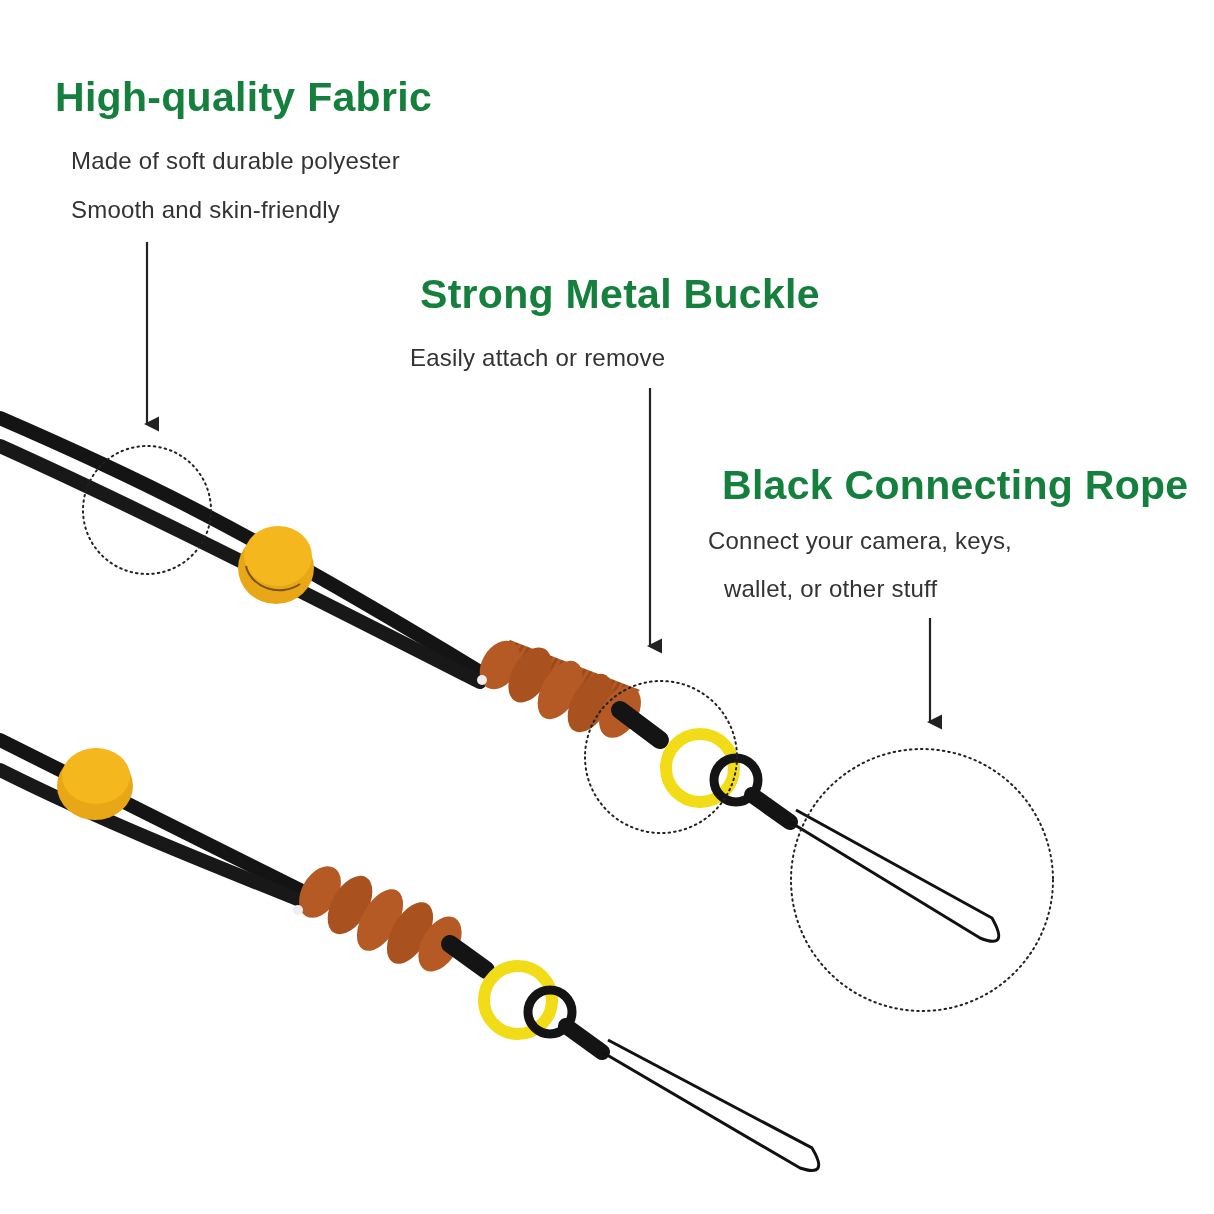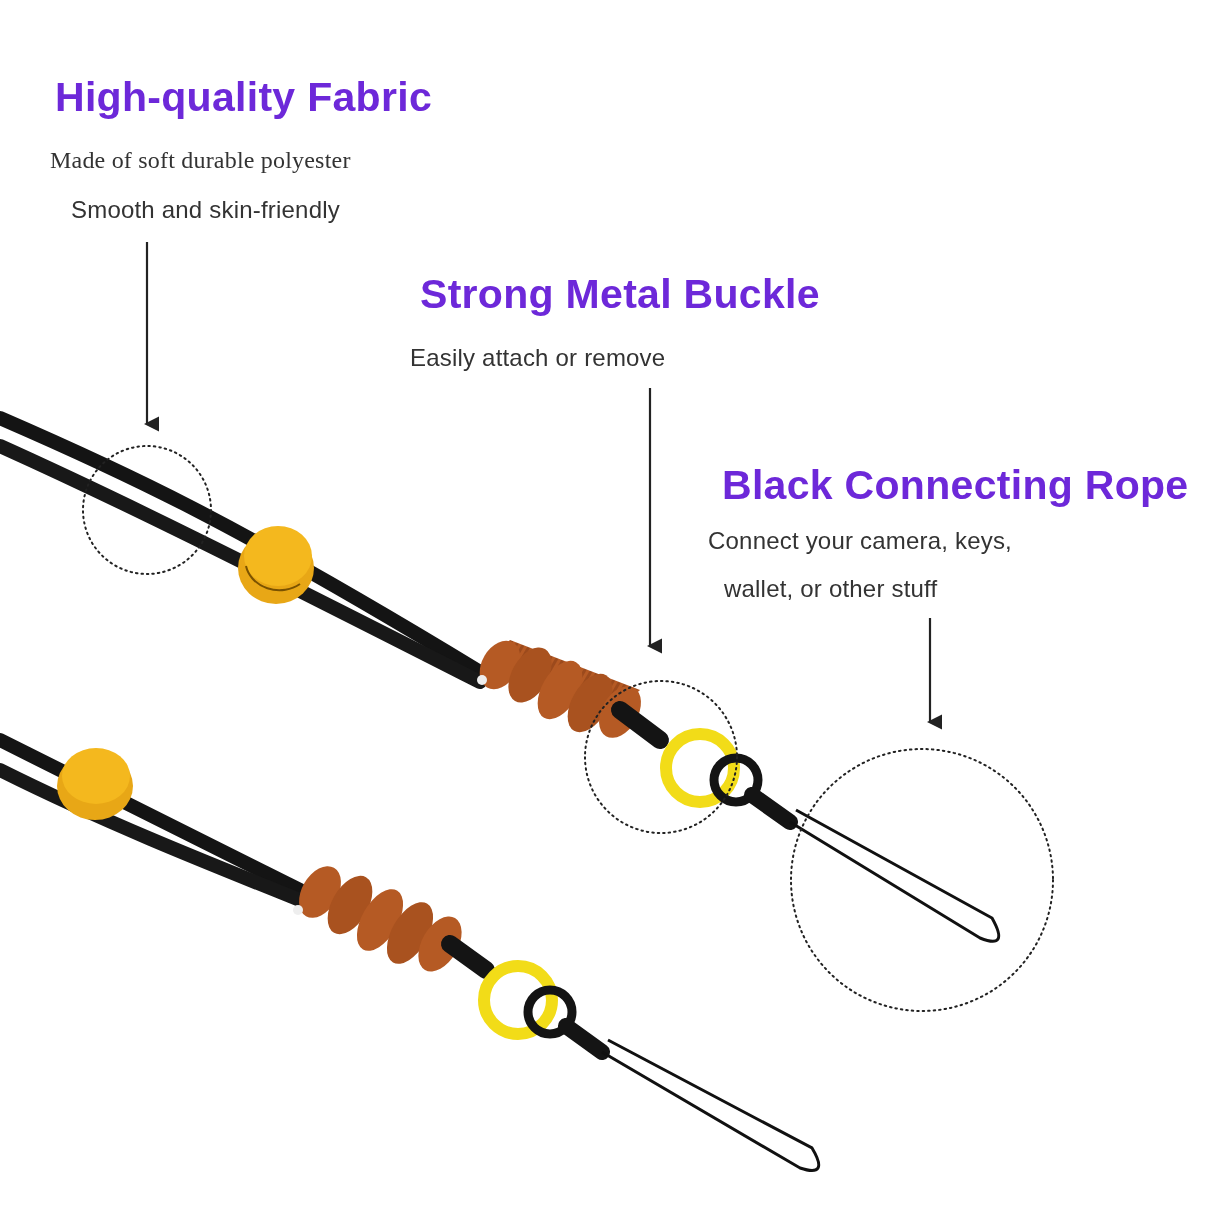--- a/index.html
+++ b/index.html
@@ -1,18 +1,18 @@
 <!DOCTYPE html>
 <html><head>
   <meta charset="utf-8">
   <style>
     html, body { margin: 0; padding: 0; background: #ffffff; }
     body { width: 1214px; height: 1214px; position: relative; overflow: hidden;
            font-family: "Liberation Sans", "DejaVu Sans", sans-serif; color: #2f2f2f; }
-    .title { position: absolute; font-weight: 700; font-size: 41px; letter-spacing: 0.3px; color: #6d28d9; white-space: nowrap; }
+    .title { position: absolute; font-weight: 700; font-size: 41px; letter-spacing: 0.3px; color: #15803d; white-space: nowrap; }
     .line { position: absolute; font-size: 24px; color: #333333; white-space: nowrap; letter-spacing: 0.2px; }
     svg.art { position: absolute; left: 0; top: 0; }
   </style>
 </head>
 <body>
 
 <svg class="art" width="1214" height="1214" viewBox="0 0 1214 1214">
   <defs>
     <marker id="ah" viewBox="0 0 10 10" refX="5" refY="8" markerWidth="7" markerHeight="7" orient="auto-start-reverse">
       <path d="M0,0 L10,0 L5,10 z" fill="#222"></path>
@@ -82,21 +82,21 @@
     <line x1="650" y1="388" x2="650" y2="646" stroke="#222" stroke-width="2.2" marker-end="url(#ah)"></line>
     <circle cx="661" cy="757" r="76" stroke="#222" stroke-width="2" stroke-dasharray="1.5 4" fill="none" stroke-linecap="round"></circle>
   </g>
   <g>
     <line x1="930" y1="618" x2="930" y2="722" stroke="#222" stroke-width="2.2" marker-end="url(#ah)"></line>
     <circle cx="922" cy="880" r="131" stroke="#222" stroke-width="2" stroke-dasharray="1.5 4" fill="none" stroke-linecap="round"></circle>
   </g>
 </svg>
 
 <div class="title" style="left:55px; top:74px;">High-quality Fabric</div>
-<div class="line" style="left:50px; top:147px;font-family:Liberation Serif, serif;">Made of soft durable polyester</div>
+<div class="line" style="left:71px; top:147px;">Made of soft durable polyester</div>
 <div class="line" style="left:57px; top:196px;margin-left:14px;">Smooth and skin-friendly</div>
 
 <div class="title" style="left:420px; top:271px;">Strong Metal Buckle</div>
 <div class="line" style="left:410px; top:344px;">Easily attach or remove</div>
 
 <div class="title" style="left:722px; top:462px;">Black Connecting Rope</div>
 <div class="line" style="left:708px; top:527px;">Connect your camera, keys,</div>
 <div class="line" style="left:724px; top:575px;">wallet, or other stuff</div>
 
 </body></html>

